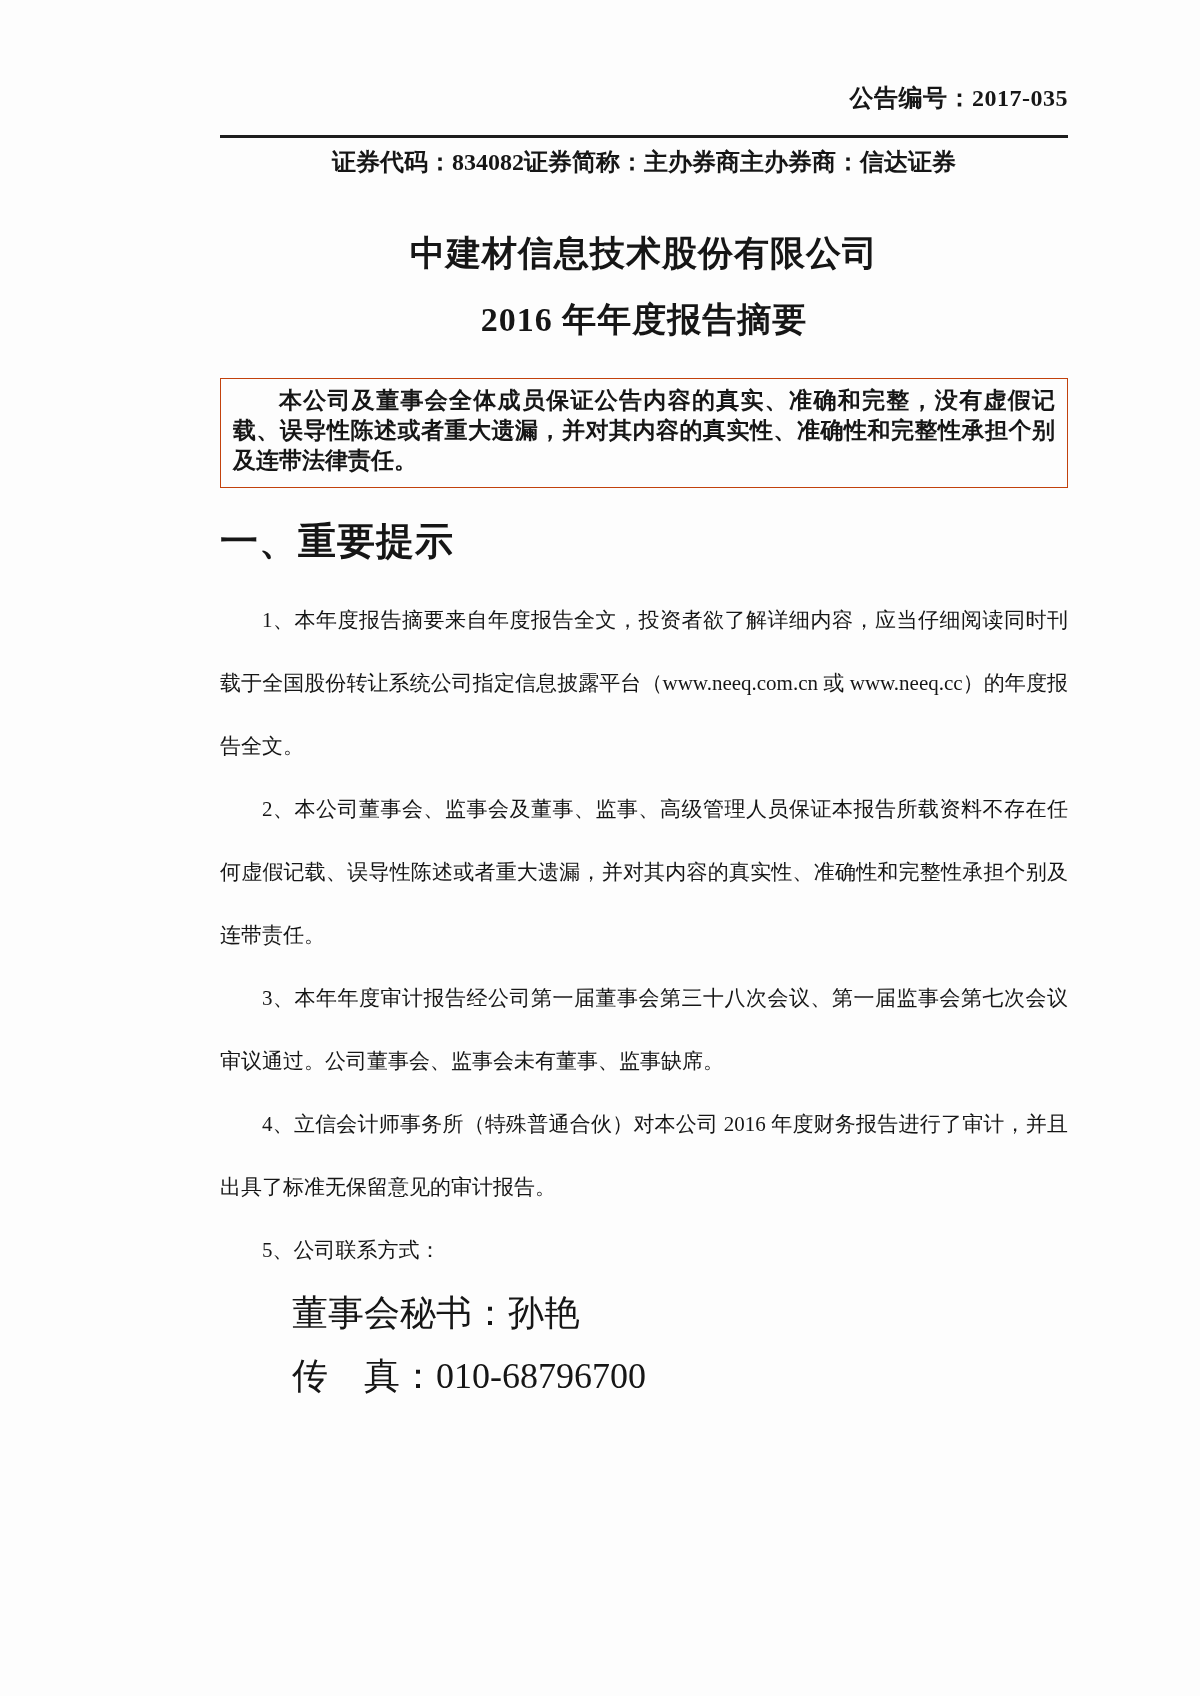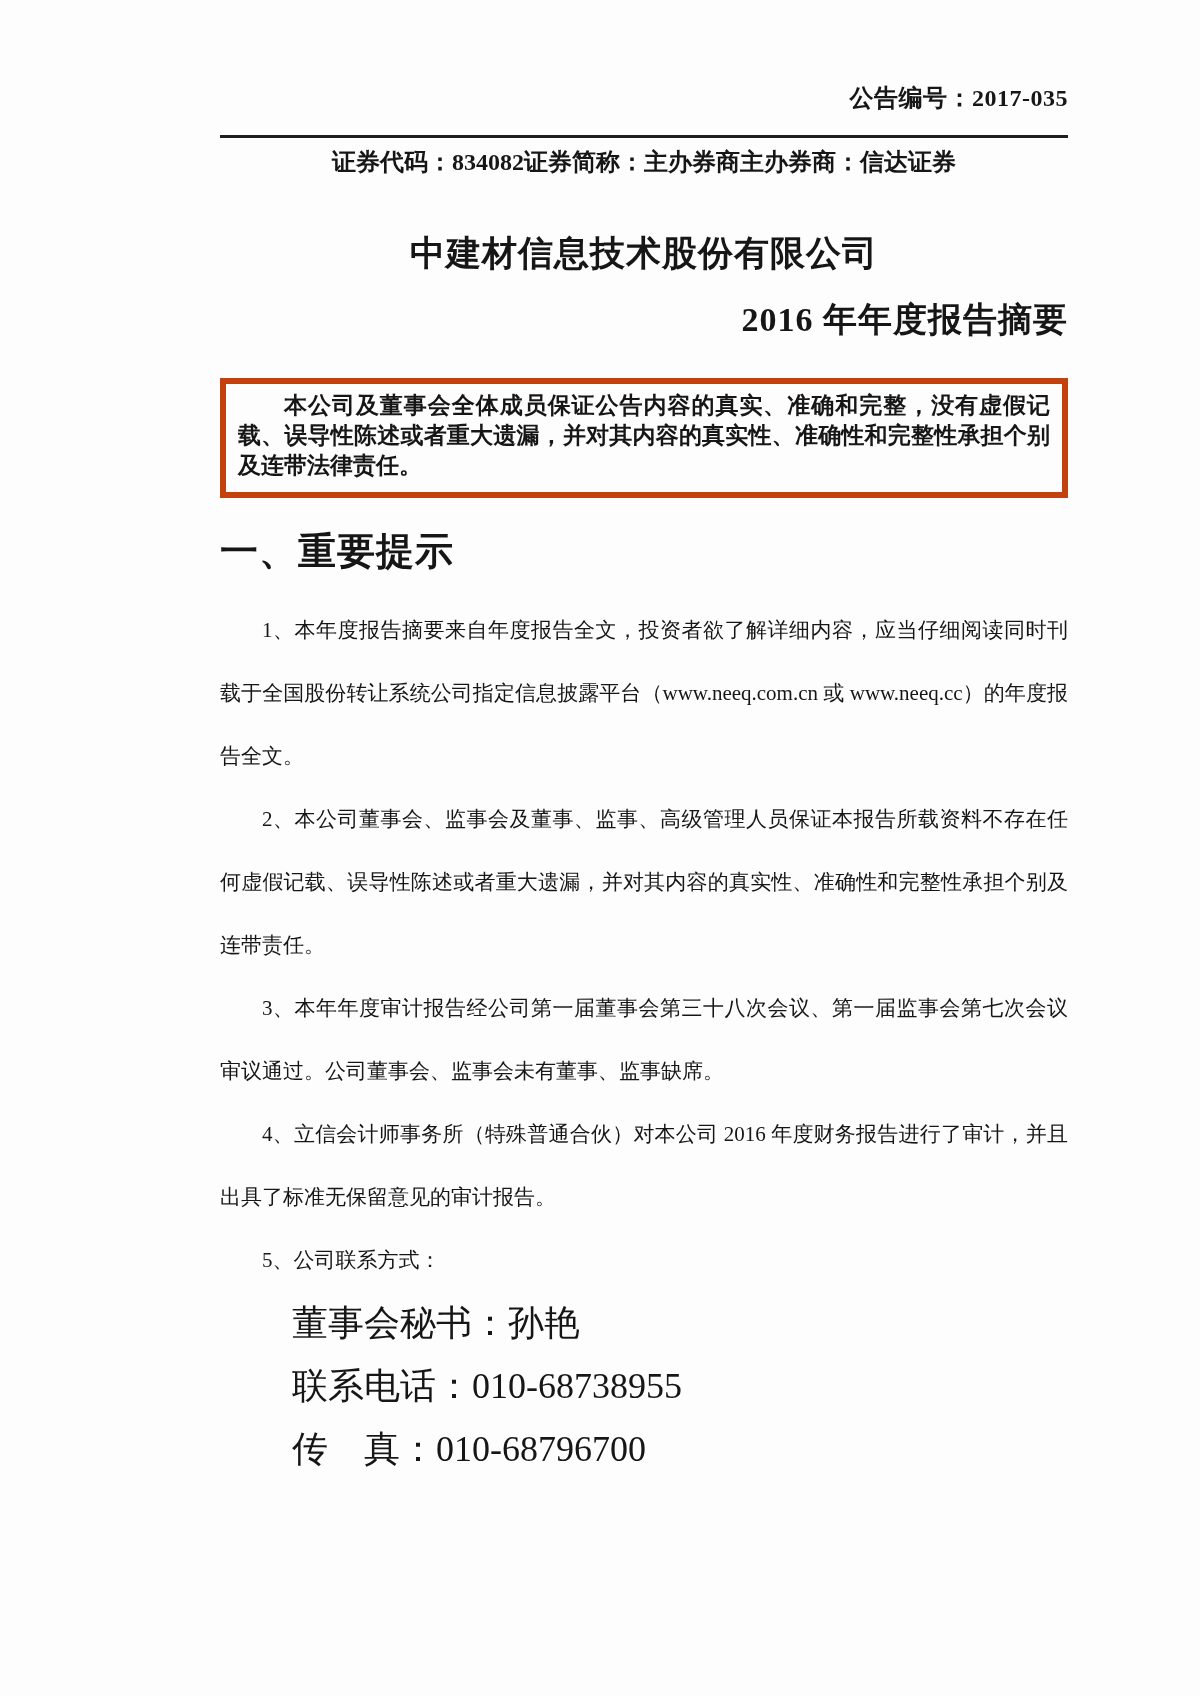--- a/index.html
+++ b/index.html
@@ -43,29 +43,29 @@
   .title1 {
     margin: 56px 0 0 0;
     text-align: center;
     font-size: 35px;
     font-weight: bold;
     line-height: 41px;
     letter-spacing: 1px;
   }
   .title2 {
     margin: 26px 0 0 0;
-    text-align: right;
+    text-align: center;
     font-size: 34px;
     font-weight: bold;
     line-height: 40px;
     letter-spacing: 1px;
   }
   .disclaimer {
     margin-top: 38px;
-    border: 6px solid #c2410c;
+    border: 1px solid #c2410c;
     padding: 7px 12px 11px 12px;
     font-size: 23px;
     font-weight: bold;
     line-height: 30px;
     text-align: justify;
     text-indent: 2em;
   }
   .heading {
     margin: 36px 0 0 0;
     font-size: 38px;
@@ -117,16 +117,15 @@
   <p class="para">2、本公司董事会、监事会及董事、监事、高级管理人员保证本报告所载资料不存在任何虚假记载、误导性陈述或者重大遗漏，并对其内容的真实性、准确性和完整性承担个别及连带责任。</p>
 
   <p class="para">3、本年年度审计报告经公司第一届董事会第三十八次会议、第一届监事会第七次会议审议通过。公司董事会、监事会未有董事、监事缺席。</p>
 
   <p class="para">4、立信会计师事务所（特殊普通合伙）对本公司 2016 年度财务报告进行了审计，并且出具了标准无保留意见的审计报告。</p>
 
   <p class="para">5、公司联系方式：</p>
 
   <p class="contact">董事会秘书：孙艳</p>
 
-  <p class="contact">联系电话：010-68738955</p>
 
   <p class="contact">传　真：010-68796700</p>
 </div>
 
 </body></html>

